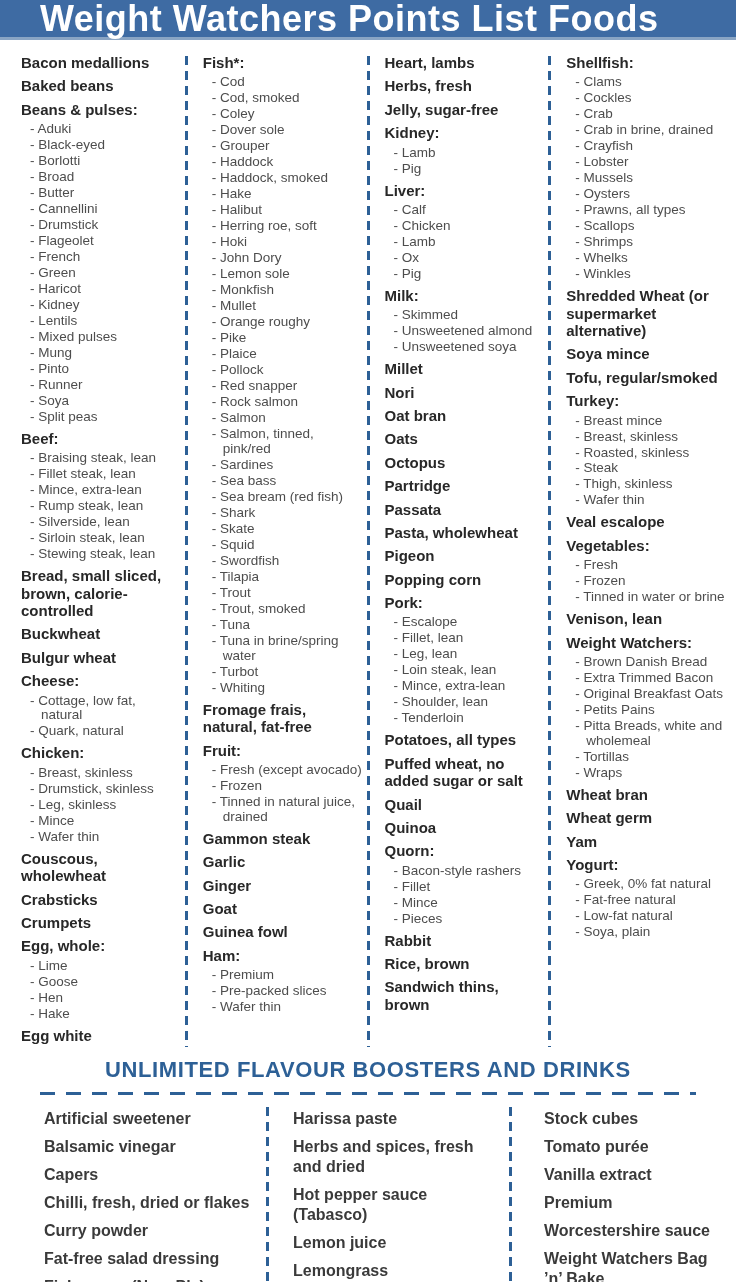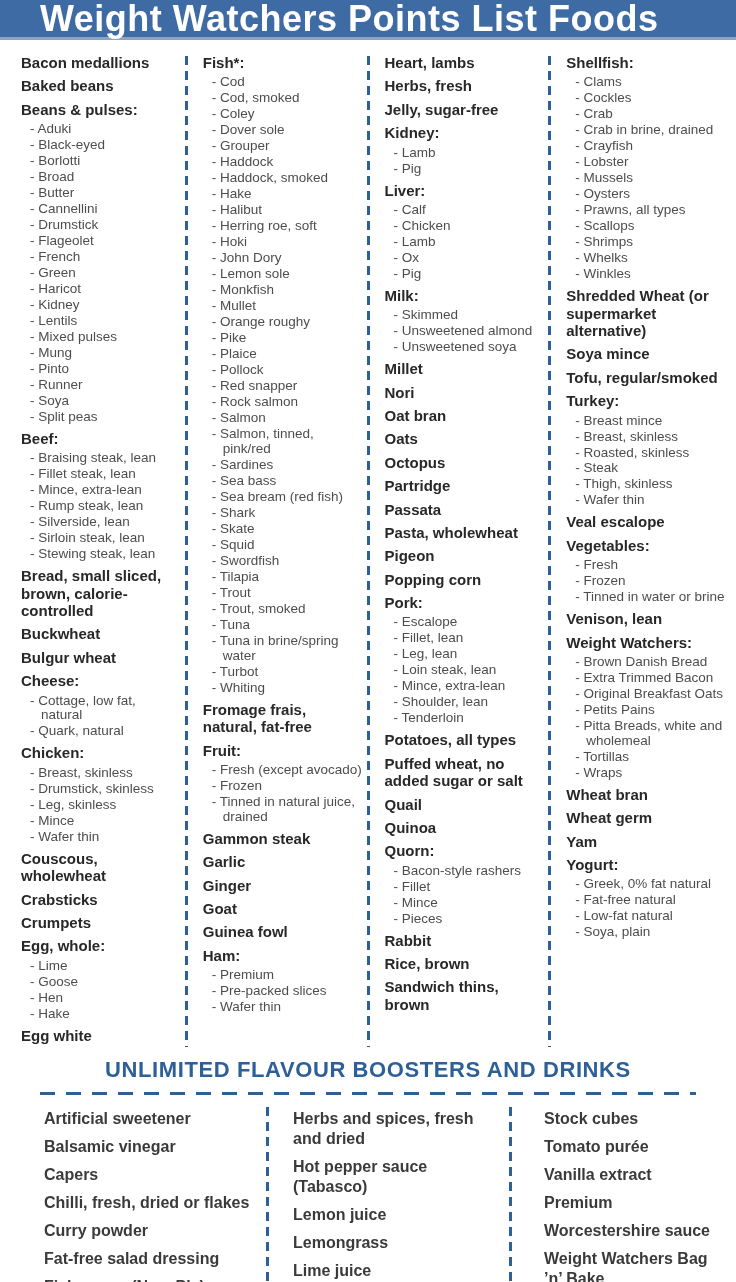--- a/index.html
+++ b/index.html
@@ -268,20 +268,21 @@
           <div class="booster-item">Artificial sweetener</div>
           <div class="booster-item">Balsamic vinegar</div>
           <div class="booster-item">Capers</div>
           <div class="booster-item">Chilli, fresh, dried or flakes</div>
           <div class="booster-item">Curry powder</div>
           <div class="booster-item">Fat-free salad dressing</div>
           <div class="booster-item">Fish sauce (Nam Pla)</div>
         </div>
         <div class="vdiv"></div>
         <div class="boosters-col">
+          <div class="booster-item">Harissa paste</div>
           <div class="booster-item">Herbs and spices, fresh and dried</div>
           <div class="booster-item">Hot pepper sauce (Tabasco)</div>
           <div class="booster-item">Lemon juice</div>
           <div class="booster-item">Lemongrass</div>
           <div class="booster-item">Lime juice</div>
         </div>
         <div class="vdiv"></div>
         <div class="boosters-col">
           <div class="booster-item">Stock cubes</div>
           <div class="booster-item">Tomato purée</div>

